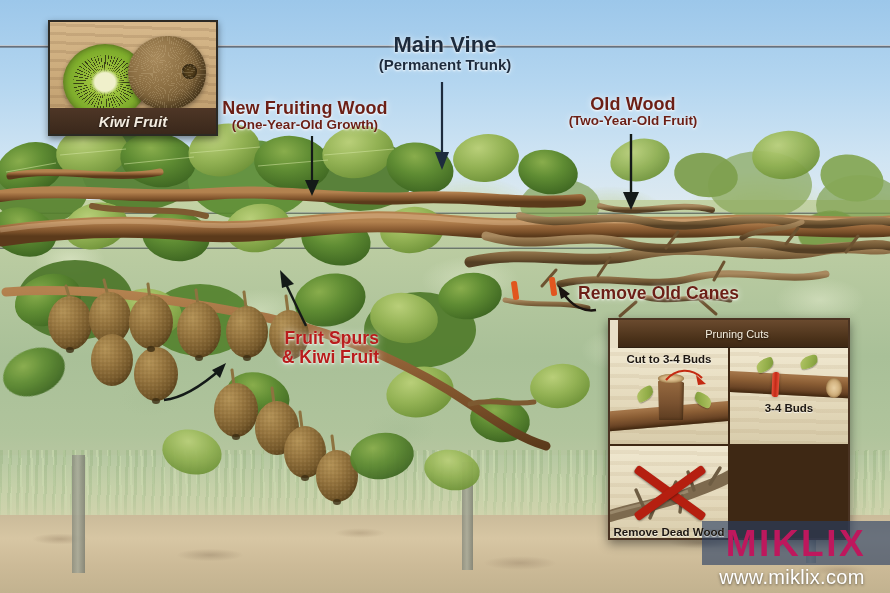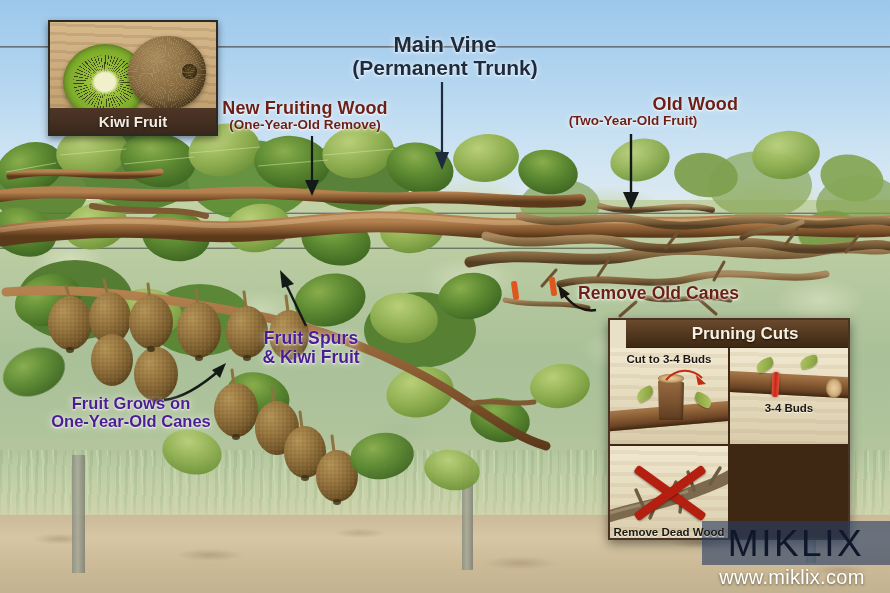--- a/index.html
+++ b/index.html
@@ -86,49 +86,50 @@
   
   .vine-layer { position:absolute; left:0; top:0; width:890px; height:593px; }
 
   
   .label { position:absolute; text-align:center; line-height:1.08; }
   .label .l1 { font-weight:bold; letter-spacing:.1px; }
   .label .l2 { font-weight:bold; }
 
   .title-dark { color:#1d2b3d; text-shadow:0 1px 2px rgba(255,255,255,.85), 0 0 6px rgba(255,255,255,.65); }
   .title-red  { color:#6b1f16; text-shadow:0 1px 2px rgba(255,255,255,.9), 0 0 7px rgba(255,255,255,.75); }
-  .title-black{ color:#4c1d95; text-shadow:0 1px 2px rgba(255,255,255,.9), 0 0 8px rgba(255,255,255,.8); }
+  .title-black{ color:#b91c1c; text-shadow:0 1px 2px rgba(255,255,255,.9), 0 0 8px rgba(255,255,255,.8);text-align:right; }
 
   #lbl-main-vine { left:320px; top:33px; width:250px; }
   #lbl-main-vine .l1 { font-size:22px; }
-  #lbl-main-vine .l2 { font-size:21px; }
+  #lbl-main-vine .l2 { font-size:15px; }
 
   #lbl-new-cane { left:196px; top:99px; width:218px; }
   #lbl-new-cane .l1 { font-size:18px; }
   #lbl-new-cane .l2 { font-size:13.5px; }
 
   #lbl-old-wood { left:528px; top:95px; width:210px; }
-  #lbl-old-wood .l1 { font-size:18px;text-align:right; }
+  #lbl-old-wood .l1 { font-size:18px; }
   #lbl-old-wood .l2 { font-size:13.5px; }
 
   #lbl-fruit-spurs { left:243px; top:329px; width:136px; }
   #lbl-fruit-spurs .l1, #lbl-fruit-spurs .l2 { font-size:17.5px; }
 
   #lbl-fruit-grows { left:38px; top:395px; width:186px; }
   #lbl-fruit-grows .l1, #lbl-fruit-grows .l2 { font-size:16.5px; }
 
   #lbl-remove-old { left:578px; top:284px; width:168px; text-align:left; }
   #lbl-remove-old .l1 { font-size:17.5px; }
 
   
   #kiwi-inset {
     position:absolute; left:48px; top:20px; width:170px; height:116px;
     border:2px solid #2c2a24; box-shadow:0 3px 7px rgba(0,0,0,.45);
     background:linear-gradient(#d7b98c,#c9a878 55%,#bb9a6b);
     overflow:hidden;
+    font-style:italic;
   }
   #kiwi-inset .wood-grain {
     position:absolute; inset:0;
     background:repeating-linear-gradient(2deg, rgba(120,88,56,.17) 0 3px, rgba(120,88,56,0) 3px 9px);
   }
   .kiwi-caption {
     position:absolute; left:0; bottom:0; width:100%; height:26px;
     background:linear-gradient(#4e3626,#3a281b);
     color:#f3ece0; font-size:15px; font-weight:bold;
     display:flex; align-items:center; justify-content:center;
@@ -165,23 +166,23 @@
     box-shadow:inset 0 0 3px rgba(0,0,0,.7);
   }
 
   
   #pruning-panel {
     position:absolute; left:608px; top:318px; width:242px; height:222px;
     border:2px solid #4a3322; box-shadow:0 4px 10px rgba(0,0,0,.45);
     background:#e9e0c8; overflow:hidden;
   }
   .panel-header {
-    position:absolute; left:16px; top:0; width:100%; height:28px;
+    position:absolute; left:8px; top:0; width:100%; height:28px;
     background:linear-gradient(#6a4a2e,#4a3119 70%,#3e2814);
-    color:#f6efdf; font-size:17px; font-weight:bold;
+    color:#f6efdf; font-size:11px; font-weight:normal;
     display:flex; align-items:center; justify-content:center;
     text-shadow:0 1px 2px rgba(0,0,0,.75);
     border-bottom:1px solid #2e2012;
   }
   .panel-grid {
     position:absolute; left:0; top:28px; width:100%; height:194px;
     display:grid; grid-template-columns:1fr 1fr; grid-template-rows:1fr 1fr; gap:2px;
     background:#3e2814;
   }
   .quad { position:relative; overflow:hidden;
@@ -240,21 +241,21 @@
   
   .arrow-svg { position:absolute; overflow:visible; }
 
   
   #watermark {
     position:absolute; left:702px; top:521px; width:188px; height:44px;
     background:rgba(38,62,100,.62);
     display:flex; align-items:center; justify-content:center;
   }
   #watermark .wm-text {
-    color:#0f172a; font-size:37px; font-weight:normal; letter-spacing:2.5px;
+    color:#be185d; font-size:37px; font-weight:bold; letter-spacing:2.5px;
     line-height:1;
   }
   #watermark-url {
     position:absolute; left:698px; top:566px; width:188px;
     text-align:center; color:#ffffff; font-size:20px; letter-spacing:.3px;
     text-shadow:0 1px 3px rgba(0,0,0,.55);
   }
 </style>
 </head>
 <body>
@@ -510,37 +511,33 @@
     <polygon points="2,3 14,12 5,17" fill="#1a1410"></polygon>
   </svg>
 
   <div class="label title-dark" id="lbl-main-vine">
     <div class="l1">Main Vine</div>
     <div class="l2">(Permanent Trunk)</div>
   </div>
 
   <div class="label title-red" id="lbl-new-cane">
     <div class="l1">New Fruiting Wood</div>
-    <div class="l2">(One-Year-Old Remove)</div>
+    <div class="l2">(One-Year-Old Growth)</div>
   </div>
 
   <div class="label title-red" id="lbl-old-wood">
     <div class="l1">Old Wood</div>
     <div class="l2">(Two-Year-Old Fruit)</div>
   </div>
 
   <div class="label title-black" id="lbl-fruit-spurs">
     <div class="l1">Fruit Spurs</div>
     <div class="l2">&amp; Kiwi Fruit</div>
   </div>
 
-  <div class="label title-black" id="lbl-fruit-grows">
-    <div class="l1">Fruit Grows on</div>
-    <div class="l2">One-Year-Old Canes</div>
-  </div>
 
   <div class="label title-red" id="lbl-remove-old">
     <div class="l1">Remove Old Canes</div>
   </div>
 
   <div id="kiwi-inset">
     <div class="wood-grain"></div>
     <div class="kiwi-half"></div>
     <div class="kiwi-whole">
       <div class="kiwi-scar"></div>

